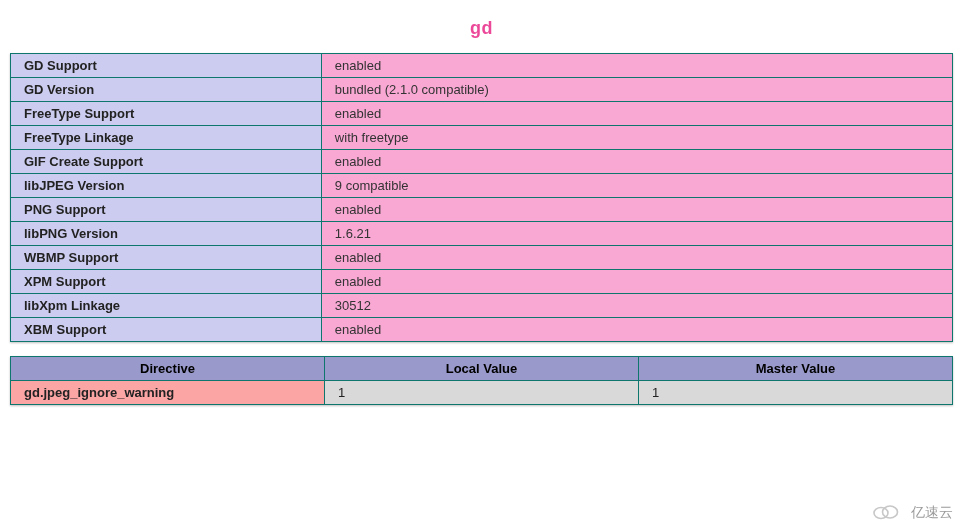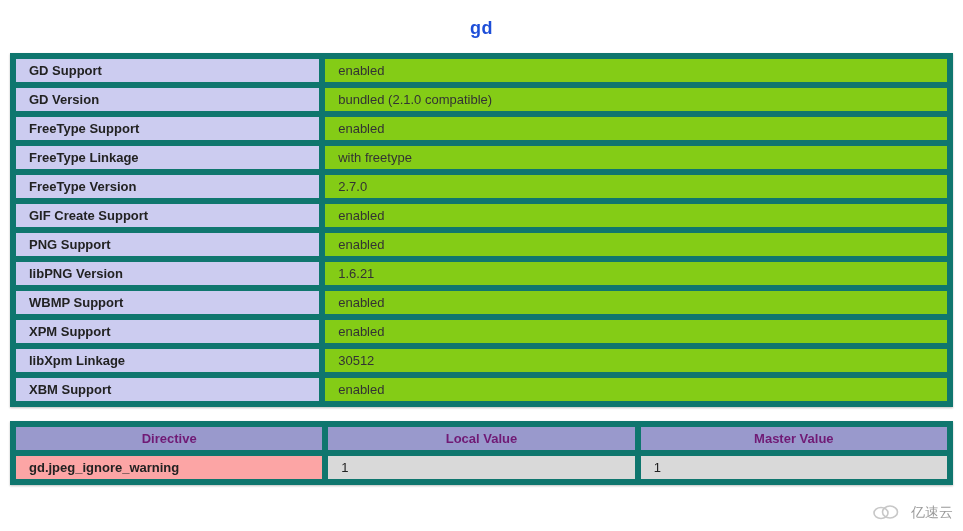--- a/index.html
+++ b/index.html
@@ -13,51 +13,51 @@
     width: 963px;
     height: 531px;
     position: relative;
     overflow: hidden;
   }
   h2.section-title {
     text-align: center;
     font-size: 18px;
     font-weight: 700;
     margin: 6px 0 14px 0;
-    color: #1d4ed8;
+    color: #ec4899;
     letter-spacing: 0.5px;
   }
   table {
     width: 100%;
     border-collapse: collapse;
     box-shadow: 0 1px 2px rgba(0,0,0,0.25);
     margin-bottom: 14px;
   }
   td, th {
-    border: 6px solid #0f766e;
+    border: 1px solid #0f766e;
     padding: 4px 13px;
     text-align: left;
     vertical-align: middle;
     height: 24px;
   }
   td.key {
     background: #ccccf0;
     font-weight: 700;
     width: 33%;
     color: #222;
   }
   td.val {
-    background: #84cc16;
+    background: #f9a8d4;
     color: #333;
   }
   
   .dir-table th {
     background: #9999cc;
     font-weight: 700;
-    color: #701a75;
+    color: #000000;
     text-align: center;
   }
   .dir-table td.dkey {
     background: #fca5a5;
     font-weight: 700;
     width: 33%;
   }
   .dir-table td.dval {
     background: #d9d9d9;
     width: 33%;
@@ -94,26 +94,26 @@
       </tr>
       <tr>
         <td class="key">FreeType Support</td>
         <td class="val">enabled</td>
       </tr>
       <tr>
         <td class="key">FreeType Linkage</td>
         <td class="val">with freetype</td>
       </tr>
       <tr>
-        <td class="key">FreeType Version</td>
-        <td class="val">2.7.0</td>
+        <td class="key">GIF Create Support</td>
+        <td class="val">enabled</td>
       </tr>
       <tr>
-        <td class="key">GIF Create Support</td>
-        <td class="val">enabled</td>
+        <td class="key">libJPEG Version</td>
+        <td class="val">9 compatible</td>
       </tr>
       <tr>
         <td class="key">PNG Support</td>
         <td class="val">enabled</td>
       </tr>
       <tr>
         <td class="key">libPNG Version</td>
         <td class="val">1.6.21</td>
       </tr>
       <tr>

